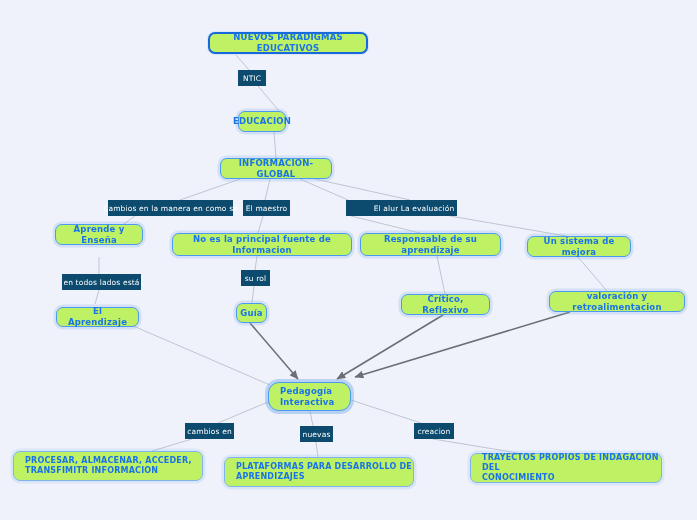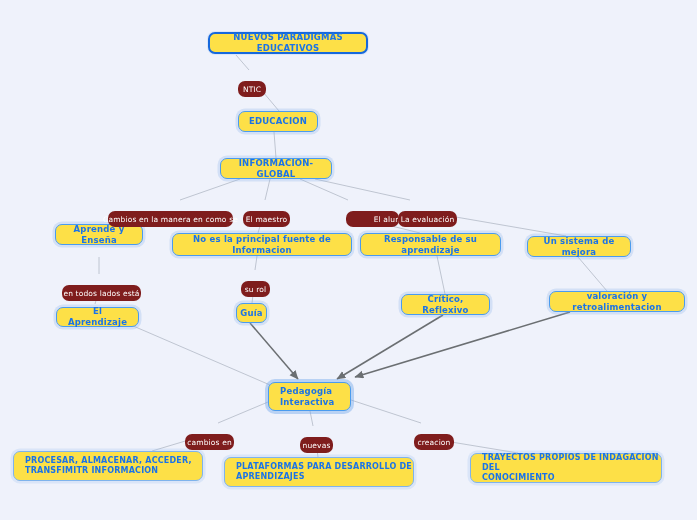--- a/index.html
+++ b/index.html
@@ -25,21 +25,21 @@
     position: absolute;
     left: 0;
     top: 0;
     width: 697px;
     height: 520px;
     pointer-events: none;
   }
   .node {
     position: absolute;
     box-sizing: border-box;
-    background: #fde047;
+    background: #bef264;
     color: #1a73e8;
     font-weight: bold;
     display: flex;
     align-items: center;
     border-radius: 7px;
     letter-spacing: 0.2px;
     line-height: 1.25;
     white-space: pre-line;
   }
   
@@ -75,32 +75,31 @@
     box-shadow: 0 0 0 2.5px rgba(160,195,240,0.26);
     font-size: 8px;
     padding: 0 0 0 11px;
     justify-content: flex-start;
     text-align: left;
   }
   
   .chip {
     position: absolute;
     box-sizing: border-box;
-    background: #7f1d1d;
+    background: #0c4a6e;
     color: #ffffff;
     font-size: 7.5px;
     font-weight: normal;
-    border-radius: 7px;
+    border-radius: 0;
     display: flex;
     align-items: center;
     justify-content: center;
     letter-spacing: 0.15px;
     white-space: nowrap;
     padding: 0 6px;
-    margin-top: 11px;
   }
 </style>
 </head>
 <body>
 
 <div id="canvas">
   <svg id="edges" viewBox="0 0 697 520" xmlns="http://www.w3.org/2000/svg">
     <defs>
       <marker id="arrowhead" markerWidth="7" markerHeight="7" refX="5.6" refY="2.6" orient="auto" markerUnits="strokeWidth">
         <path d="M0,0 L6,2.6 L0,5.2 z" fill="#6b6f72"></path>
@@ -131,31 +130,31 @@
         <line x1="268" y1="402" x2="218" y2="423" stroke="#b9bfcc" stroke-width="0.9"></line>
         <line x1="310" y1="411" x2="313" y2="426" stroke="#b9bfcc" stroke-width="0.9"></line>
         <line x1="351" y1="400" x2="421" y2="423" stroke="#b9bfcc" stroke-width="0.9"></line>
         <line x1="192" y1="439" x2="152" y2="451" stroke="#b9bfcc" stroke-width="0.9"></line>
         <line x1="316" y1="442" x2="318" y2="457" stroke="#b9bfcc" stroke-width="0.9"></line>
         <line x1="433" y1="439" x2="518" y2="453" stroke="#b9bfcc" stroke-width="0.9"></line>
       </g>
   </svg>
   <div id="node-layer">
       <div class="node n-root" style="left: 208px; top: 32px; width: 160px; height: 22px;">NUEVOS PARADIGMAS EDUCATIVOS</div>
-      <div class="node n-std" style="left: 238px; top: 111px; width: 80px; height: 21px;">EDUCACION</div>
+      <div class="node n-std" style="left: 238px; top: 111px; width: 48px; height: 21px;">EDUCACION</div>
       <div class="node n-std" style="left: 220px; top: 158px; width: 112px; height: 21px;">INFORMACION-GLOBAL</div>
       <div class="node n-std" style="left: 55px; top: 224px; width: 88px; height: 21px;">Aprende y Enseña</div>
       <div class="node n-std" style="left: 172px; top: 233px; width: 180px; height: 23px;">No es la principal fuente de Informacion</div>
       <div class="node n-std" style="left: 360px; top: 233px; width: 141px; height: 23px;">Responsable de su aprendizaje</div>
       <div class="node n-std" style="left: 527px; top: 236px; width: 104px; height: 21px;">Un sistema de mejora</div>
       <div class="node n-std" style="left: 56px; top: 307px; width: 83px; height: 20px;">El Aprendizaje</div>
       <div class="node n-std" style="left: 236px; top: 303px; width: 31px; height: 20px;">Guía</div>
       <div class="node n-std" style="left: 401px; top: 294px; width: 89px; height: 21px; border-radius: 7px;">Crítico, Reflexivo</div>
       <div class="node n-std" style="left: 549px; top: 291px; width: 136px; height: 21px;">valoración y retroalimentacion</div>
-      <div class="node n-sel" style="left: 268px; top: 382px; width: 83px; height: 29px;">Pedagogía
+      <div class="node n-sel" style="left: 268px; top: 382px; width: 83px; height: 29px; border-radius: 11px;">Pedagogía
 Interactiva</div>
       <div class="node n-leaf" style="left: 13px; top: 451px; width: 190px; height: 30px;">PROCESAR, ALMACENAR, ACCEDER,
 TRANSFIMITR INFORMACION</div>
       <div class="node n-leaf" style="left: 224px; top: 457px; width: 190px; height: 30px;">PLATAFORMAS PARA DESARROLLO DE
 APRENDIZAJES</div>
       <div class="node n-leaf" style="left: 470px; top: 453px; width: 192px; height: 30px;">TRAYECTOS PROPIOS DE INDAGACION DEL
 CONOCIMIENTO</div>
       <div class="chip" style="left: 238px; top: 70px; width: 28px; height: 16px;">NTIC</div>
       <div class="chip" style="left: 108px; top: 200px; width: 125px; height: 16px;">Cambios en la manera en como se</div>
       <div class="chip" style="left: 243px; top: 200px; width: 47px; height: 16px;">El maestro</div>

